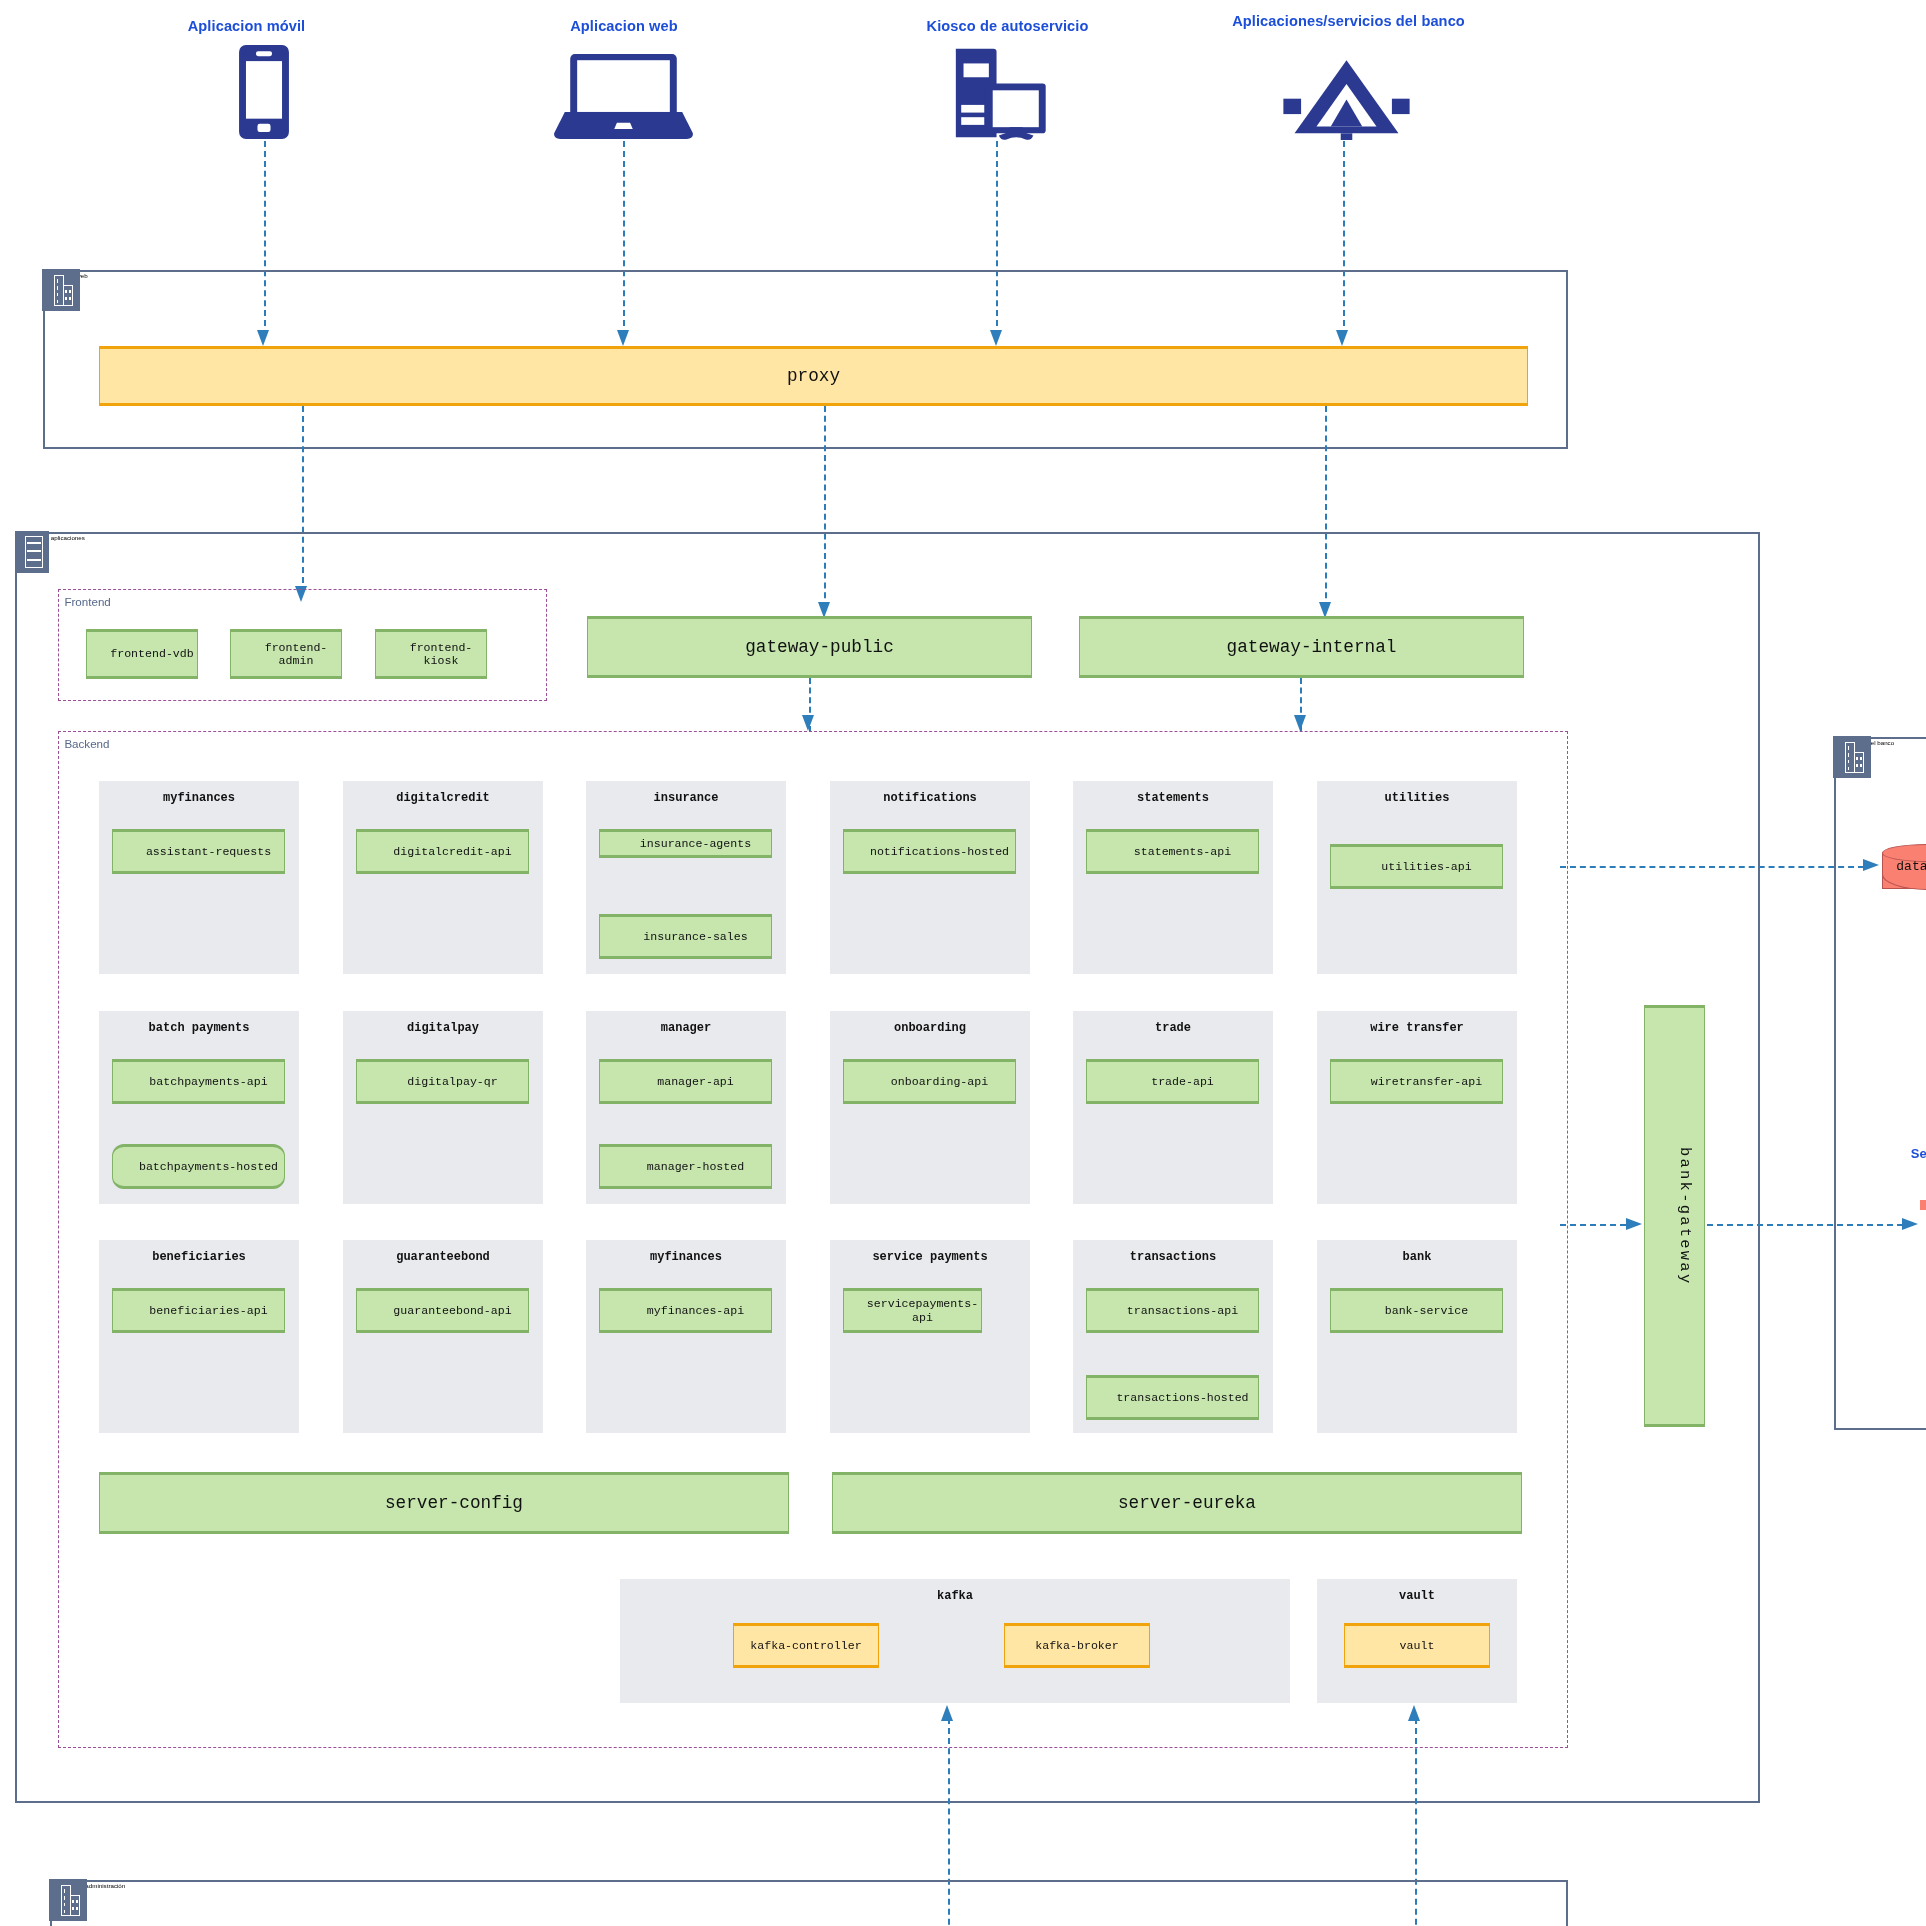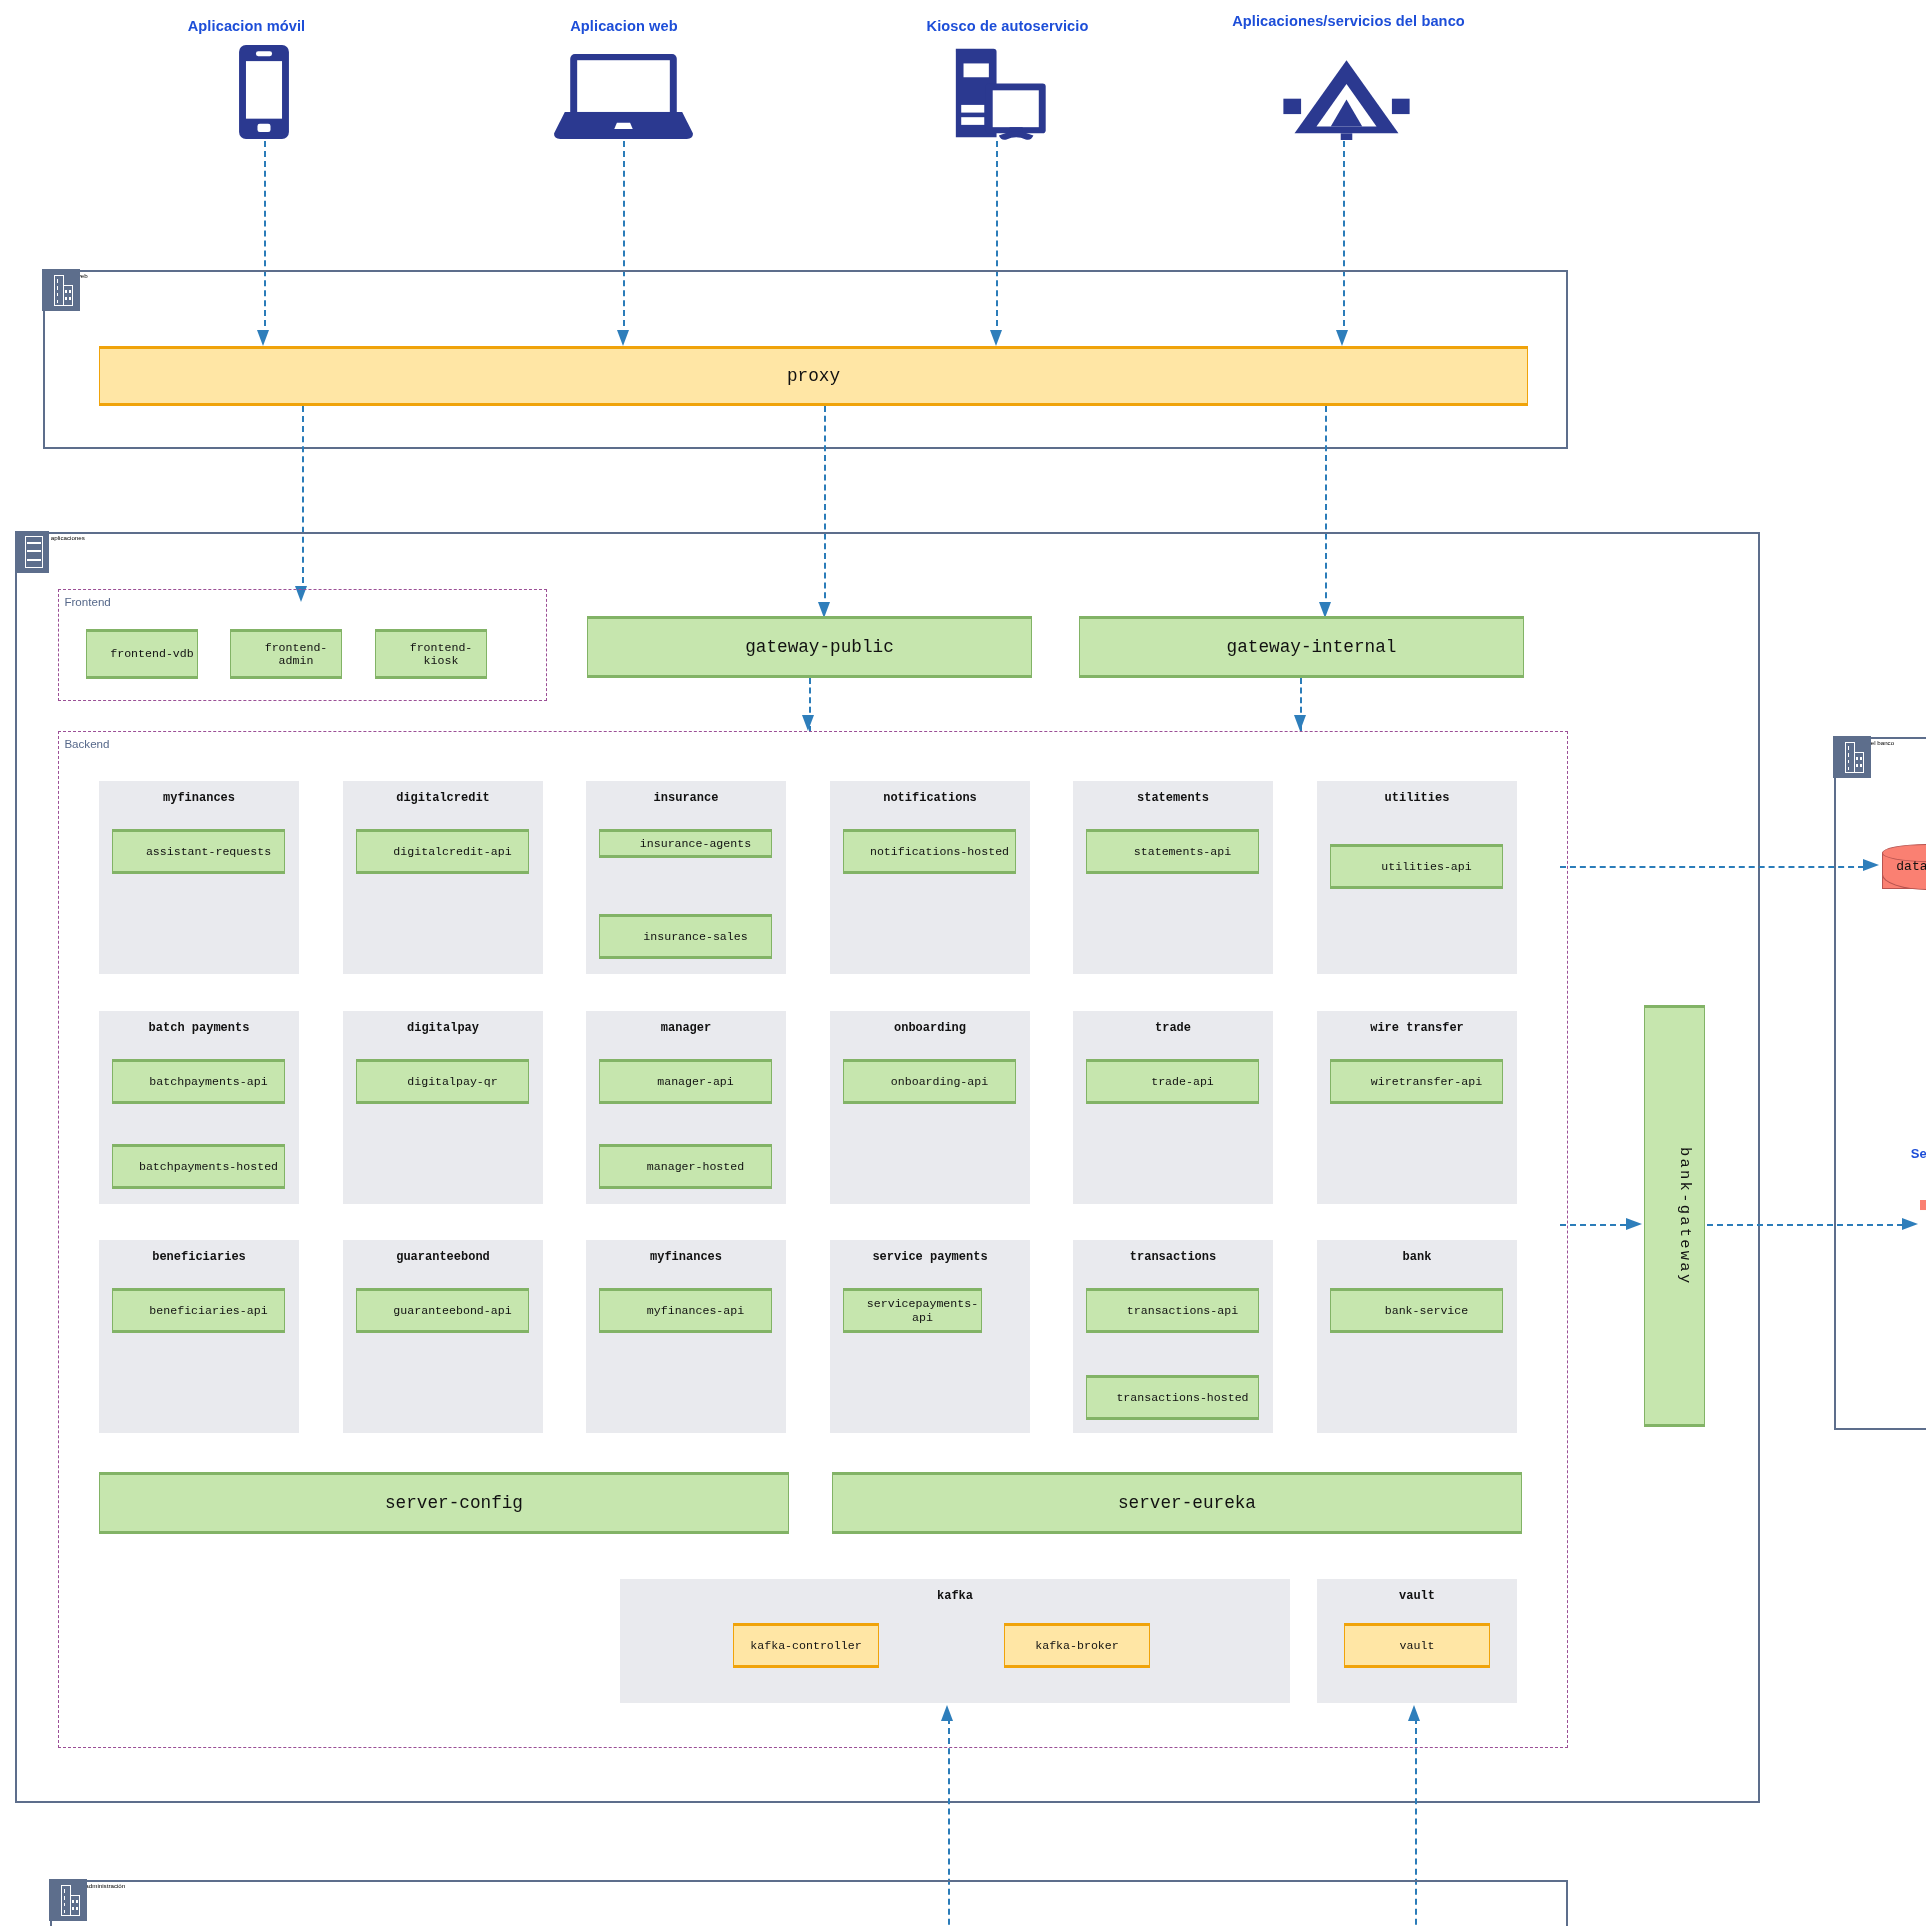--- a/index.html
+++ b/index.html
@@ -337,21 +337,21 @@
 
   <div class="abs svc-group" style="left:1317px;top:781px;width:200px;height:193px;">
     <div class="svc-title">utilities</div>
   </div>
   <div class="abs node node-green node-sm" style="left:1330px;top:844px;width:173px;height:45px;">utilities-api</div>
 
   <div class="abs svc-group" style="left:99px;top:1011px;width:200px;height:193px;">
     <div class="svc-title">batch payments</div>
   </div>
   <div class="abs node node-green node-sm" style="left:112px;top:1059px;width:173px;height:45px;">batchpayments-api</div>
-  <div class="abs node node-green node-sm" style="left:112px;top:1144px;width:173px;height:45px;">batchpayments-hosted</div>
+  <div class="abs node node-green node-sm" style="left:112px;top:1144px;width:173px;height:45px;border-radius:12px;">batchpayments-hosted</div>
 
   <div class="abs svc-group" style="left:343px;top:1011px;width:200px;height:193px;">
     <div class="svc-title">digitalpay</div>
   </div>
   <div class="abs node node-green node-sm" style="left:356px;top:1059px;width:173px;height:45px;">digitalpay-qr</div>
 
   <div class="abs svc-group" style="left:586px;top:1011px;width:200px;height:193px;">
     <div class="svc-title">manager</div>
   </div>
   <div class="abs node node-green node-sm" style="left:599px;top:1059px;width:173px;height:45px;">manager-api</div>

